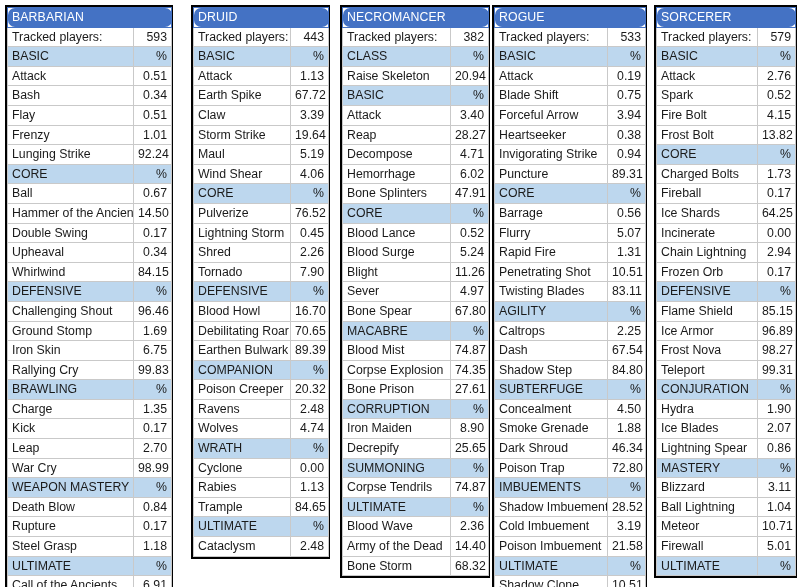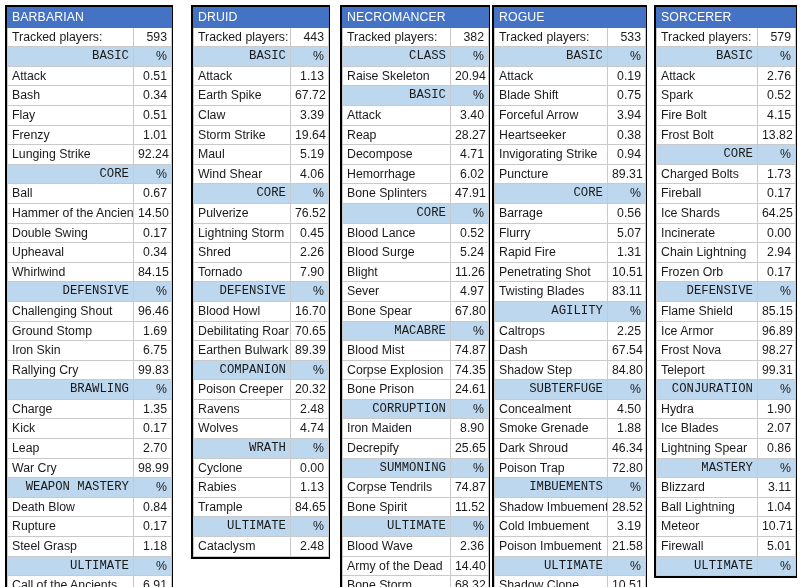--- a/index.html
+++ b/index.html
@@ -57,35 +57,36 @@
     white-space: nowrap;
     box-sizing: border-box;
   }
   tr.title-row td {
     background: #4472C4;
     color: #ffffff;
     font-weight: normal;
     border-color: #4472C4;
     font-size: 12.3px;
     letter-spacing: 0.1px;
+    border-radius: 7px;
   }
   tr.tracked-row td.label,
   tr.skill-row td.label {
     background: #ffffff;
     text-align: left;
   }
   tr.tracked-row td.value,
   tr.skill-row td.value {
     background: #ffffff;
     text-align: right;
   }
   tr.cat-row td {
     background: #BDD7EE;
   }
-  tr.cat-row td.label { text-align: right; font-family: Liberation Mono, monospace; }
+  tr.cat-row td.label { text-align: left; }
   tr.cat-row td.value { text-align: right; }
 
   .ct-0 col.c-label { width: 126px; }
   .ct-0 col.c-value { width: 38px; }
   .ct-1 col.c-label { width: 97px; }
   .ct-1 col.c-value { width: 38px; }
   .ct-2 col.c-label { width: 108px; }
   .ct-2 col.c-value { width: 38px; }
   .ct-3 col.c-label { width: 113px; }
   .ct-3 col.c-value { width: 38px; }
@@ -423,45 +424,41 @@
           <tr class="skill-row">
             <td class="label">Blood Mist</td>
             <td class="value">74.87</td>
           </tr>
           <tr class="skill-row">
             <td class="label">Corpse Explosion</td>
             <td class="value">74.35</td>
           </tr>
           <tr class="skill-row">
             <td class="label">Bone Prison</td>
-            <td class="value">24.61</td>
+            <td class="value">27.61</td>
           </tr>
           <tr class="cat-row">
             <td class="label">CORRUPTION</td>
             <td class="value">%</td>
           </tr>
           <tr class="skill-row">
             <td class="label">Iron Maiden</td>
             <td class="value">8.90</td>
           </tr>
           <tr class="skill-row">
             <td class="label">Decrepify</td>
             <td class="value">25.65</td>
           </tr>
           <tr class="cat-row">
             <td class="label">SUMMONING</td>
             <td class="value">%</td>
           </tr>
           <tr class="skill-row">
             <td class="label">Corpse Tendrils</td>
             <td class="value">74.87</td>
-          </tr>
-          <tr class="skill-row">
-            <td class="label">Bone Spirit</td>
-            <td class="value">11.52</td>
           </tr>
           <tr class="cat-row">
             <td class="label">ULTIMATE</td>
             <td class="value">%</td>
           </tr>
           <tr class="skill-row">
             <td class="label">Blood Wave</td>
             <td class="value">2.36</td>
           </tr>
           <tr class="skill-row">

